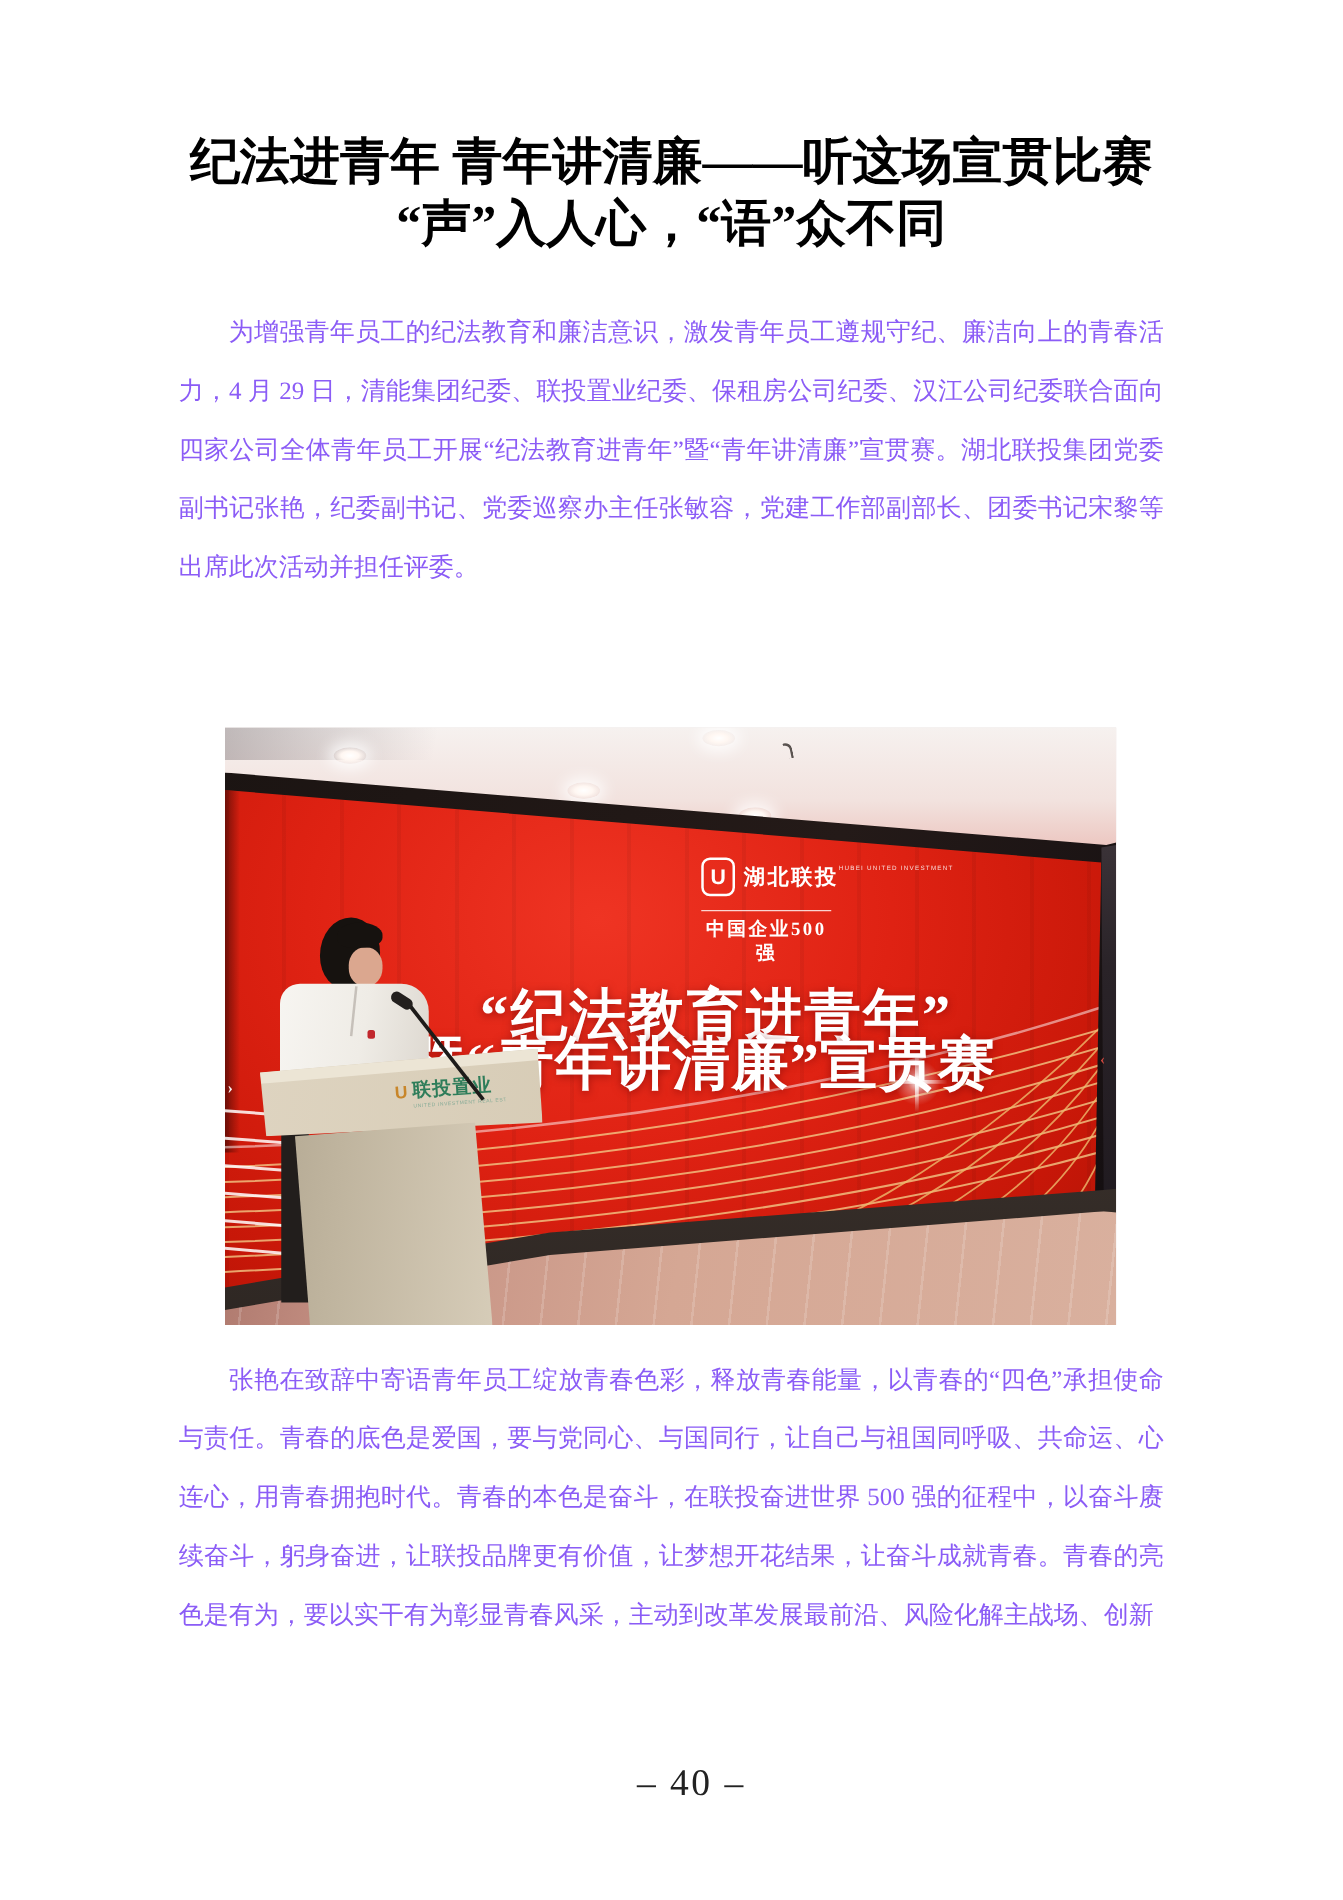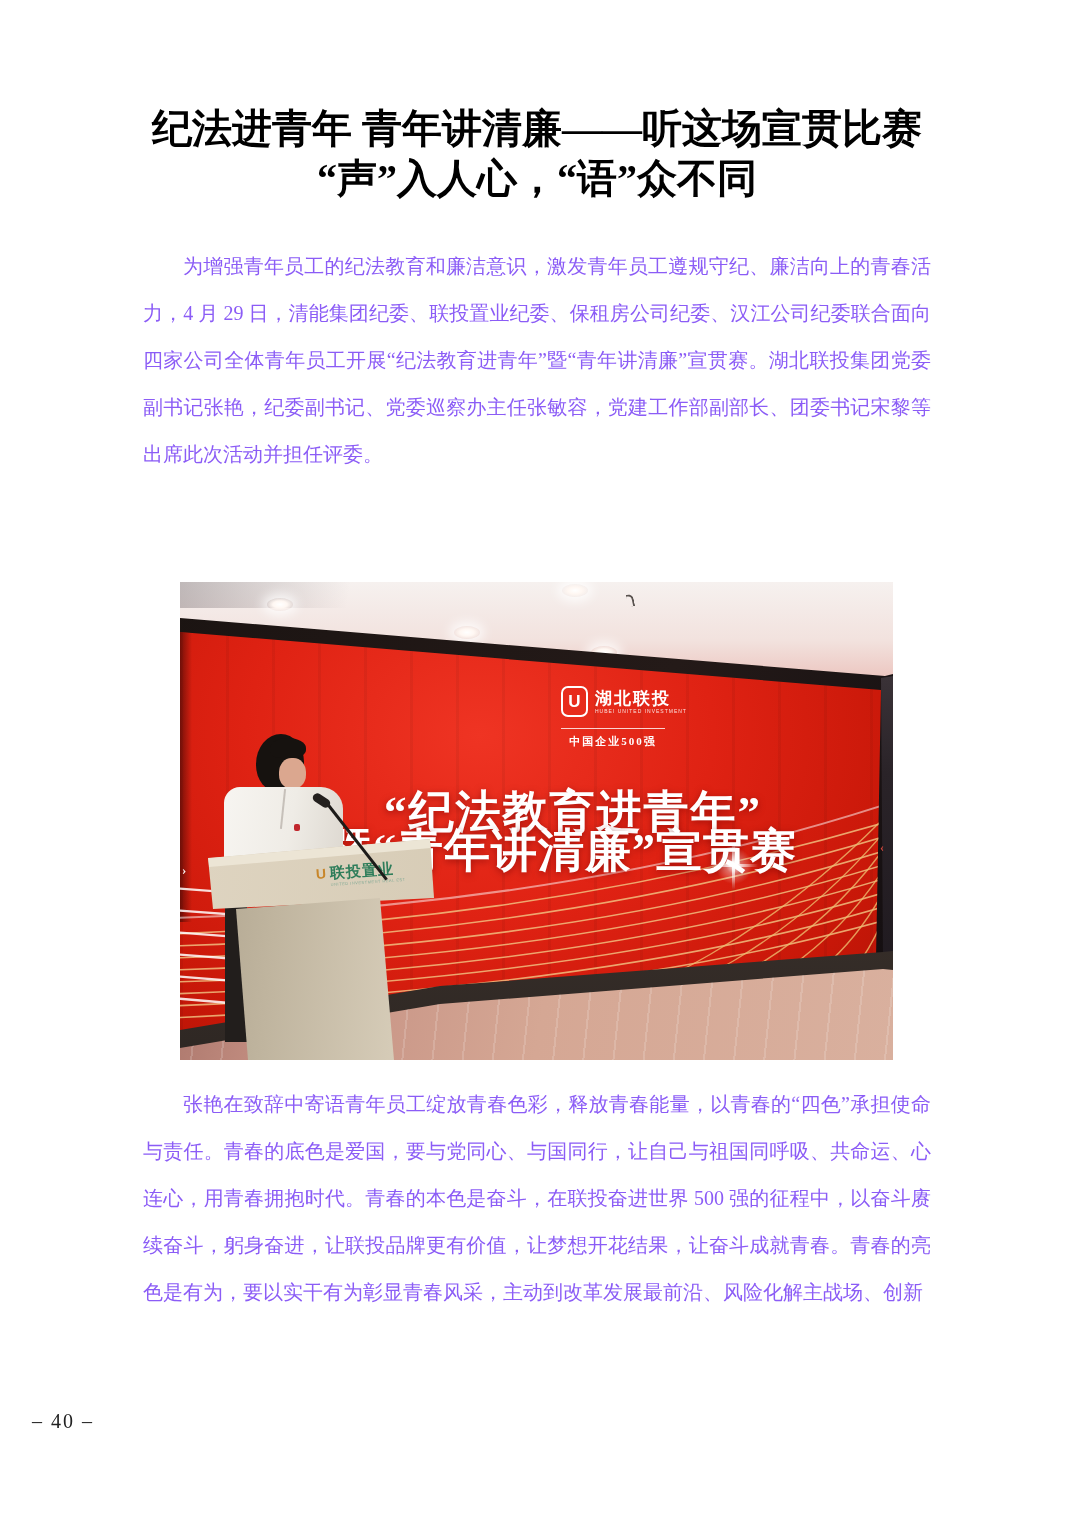--- a/index.html
+++ b/index.html
@@ -9,22 +9,22 @@
 
   .page { position:absolute; inset:0; background:#ffffff; }
 
   
   .title-block { position:absolute; top:104px; left:0; width:1074px; text-align:center;
                  font-weight:bold; font-size:40px; line-height:50px; color:#000; letter-spacing:0; }
   .body-para { position:absolute; left:143px; width:788px; font-size:20px; line-height:47px;
                text-align:justify; text-indent:2em; color:#8b5cf6; }
   #para1 { top:243px; }
   #para2 { top:1081px; height:330px; overflow:hidden; }
-  .page-number { position:absolute; top:1410px; left:0; width:1074px; 
-                 font-size:20px; color:#222; letter-spacing:2px;padding-left:32px; }
+  .page-number { position:absolute; top:1410px; left:0; width:1074px; text-align:center;
+                 font-size:30px; color:#222; letter-spacing:2px;padding-left:32px; }
 
   
   .photo { position:absolute; left:180px; top:582px; width:713px; height:478px; overflow:hidden;
            background:#e9e4e1; }
   .photo * { position:absolute; }
 
   .ceiling { left:0; top:0; width:713px; height:130px;
              background:linear-gradient(180deg,#f6f1ef 0%,#f2e2de 45%,#ecc5bf 75%,#e8b4ae 100%); }
   .ceiling-streak { left:0; top:0; width:240px; height:26px;
              background:linear-gradient(100deg,rgba(90,80,85,.35),rgba(90,80,85,0) 70%); }
@@ -54,26 +54,26 @@
              background:linear-gradient(90deg,rgba(0,0,0,.45),rgba(0,0,0,0)); }
   .screen-red::after { content:""; position:absolute; inset:0;
              background:repeating-linear-gradient(90deg,rgba(0,0,0,.05) 0 3px,rgba(0,0,0,0) 3px 46px); }
 
   .gold-lines { left:0; top:0; width:713px; height:478px; z-index:2; }
 
   .screen-logo { left:381px; top:104px; display:flex; gap:7px; align-items:center; z-index:3; }
   .u-mark { position:static; width:27px; height:31px; border:2px solid #fff; border-radius:7px;
             color:#fff; font-weight:bold; font-size:17px; line-height:27px; text-align:center;
             font-family:"Liberation Sans",sans-serif; }
-  .logo-texts { position:static; display:flex; flex-direction:column; }
+  .logo-texts { position:static; display:flex; }
   .logo-cn { position:static; color:#fff; font-weight:bold; font-size:17px; letter-spacing:2px; line-height:19px; }
   .logo-en { position:static; color:rgba(255,255,255,.85); font-size:5px; letter-spacing:1px; line-height:7px;
              font-family:"Liberation Sans",sans-serif; }
   .screen-tagline { left:381px; top:146px; width:104px; border-top:1px solid rgba(255,255,255,.8);
-             padding-top:5px; color:#fff; font-size:11px; letter-spacing:2px; font-weight:bold;
+             padding-top:5px; color:#fff; font-size:15px; letter-spacing:2px; font-weight:bold;
              text-align:center; z-index:3; }
 
   .screen-line1 { left:204px; top:172px; font-size:45px; line-height:52px; font-weight:bold; color:#fff;
              letter-spacing:2px; text-shadow:0 2px 7px rgba(110,0,0,.55); z-index:3; white-space:nowrap;margin-top:32px; }
   .screen-line2 { left:146px; top:242px; font-size:46px; line-height:54px; font-weight:bold; color:#fff;
              letter-spacing:1px; text-shadow:0 2px 7px rgba(110,0,0,.55); z-index:3; white-space:nowrap; }
   .sparkle { left:528px; top:258px; width:52px; height:52px; z-index:4;
              background:radial-gradient(closest-side,rgba(255,255,255,.95) 0%,rgba(255,255,255,.35) 30%,rgba(255,255,255,0) 70%); }
   .sparkle::before { content:""; position:absolute; left:24px; top:2px; width:3px; height:48px;
              background:linear-gradient(180deg,transparent,#fff,transparent); }

